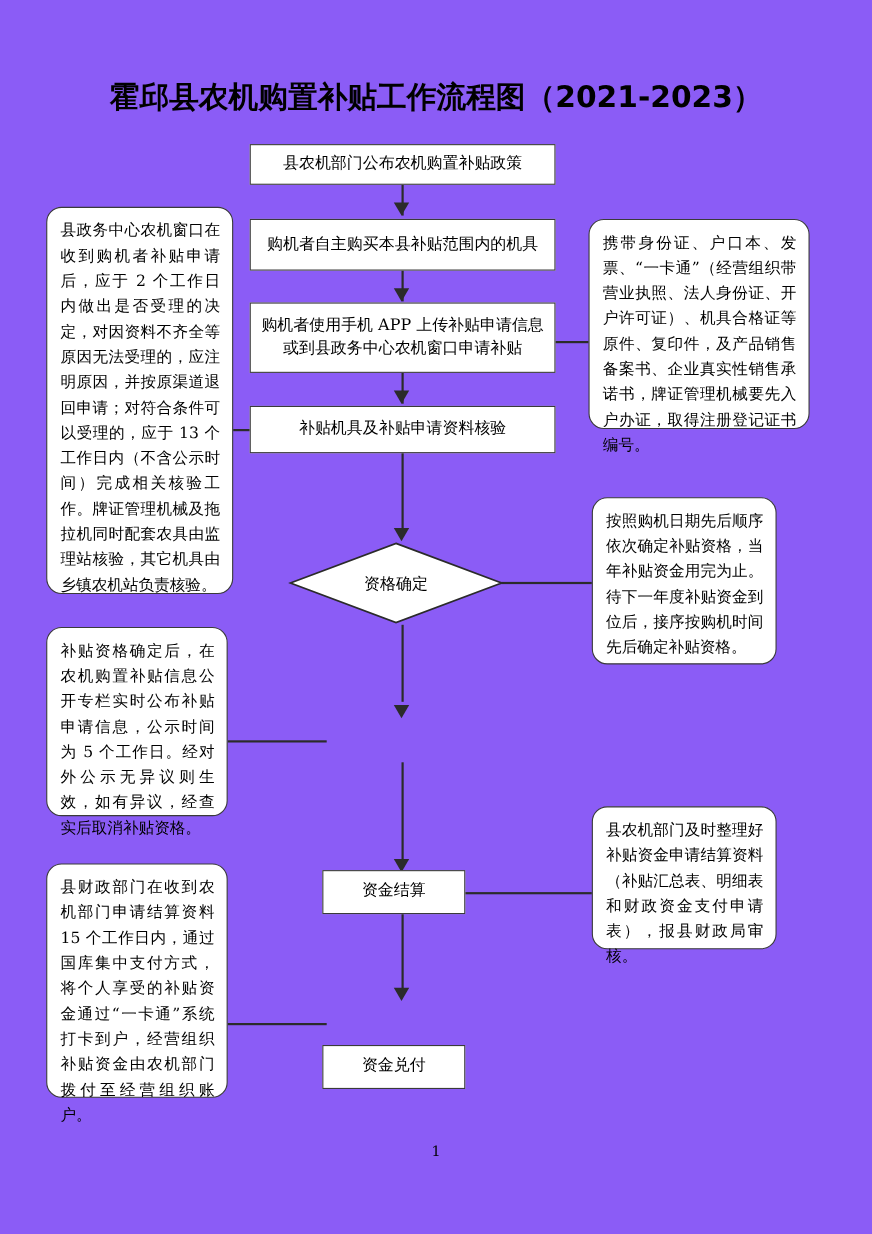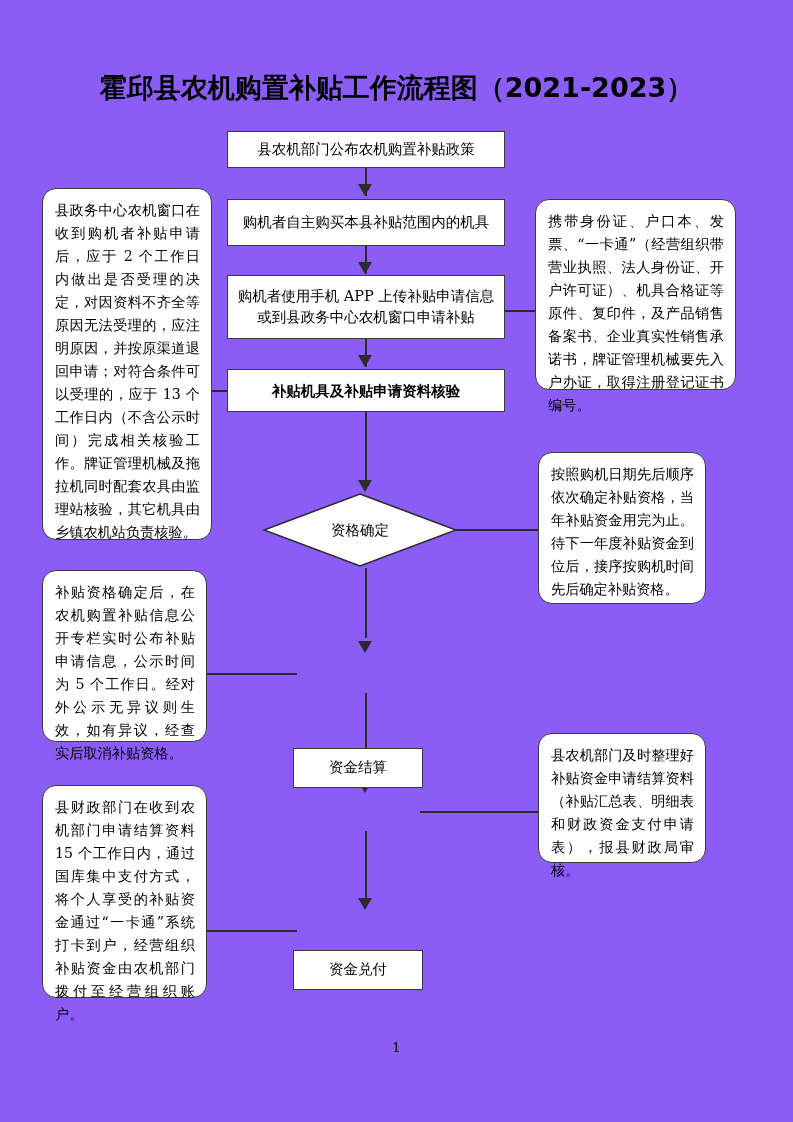--- a/index.html
+++ b/index.html
@@ -152,33 +152,33 @@
     <span class="txt">购机者自主购买本县补贴范围内的机具</span>
   </div>
 
   <div class="pbox" style="left:227px; top:275px; width:278px; height:64px;">
     <span class="txt">
       <span class="ln">购机者使用手机 APP 上传补贴申请信息</span>
       <span class="ln">或到县政务中心农机窗口申请补贴</span>
     </span>
   </div>
 
-  <div class="pbox" style="left:227px; top:369px; width:278px; height:43px;font-weight:bold;">
+  <div class="pbox" style="left:227px; top:369px; width:278px; height:43px;">
     <span class="txt">补贴机具及补贴申请资料核验</span>
   </div>
 
   <div id="diamond-wrap">
     <svg width="196" height="76" viewBox="0 0 196 76">
       <polygon points="98,2 194,38 98,74 2,38" fill="#ffffff" stroke="#2b2b2b" stroke-width="1.6"></polygon>
     </svg>
     <div id="diamond-label">资格确定</div>
   </div>
 
 
-  <div class="pbox" style="left:293px; top:748px; width:130px; height:40px;justify-content:center;">
+  <div class="pbox" style="left:293px; top:791px; width:130px; height:40px;justify-content:center;">
     <span class="txt">资金结算</span>
   </div>
 
   <div class="pbox" style="left:293px; top:910px; width:130px; height:40px;margin-top:40px;">
     <span class="txt">资金兑付</span>
   </div>
 
   <div class="note" style="left:42px; top:188px; width:170px; height:352px;">
     <span>县政务中心农机窗口在收到购机者补贴申请后，应于 2 个工作日内做出是否受理的决定，对因资料不齐全等原因无法受理的，应注明原因，并按原渠道退回申请；对符合条件可以受理的，应于 13 个工作日内（不含公示时间）完成相关核验工作。牌证管理机械及拖拉机同时配套农具由监理站核验，其它机具由乡镇农机站负责核验。</span>
   </div>

